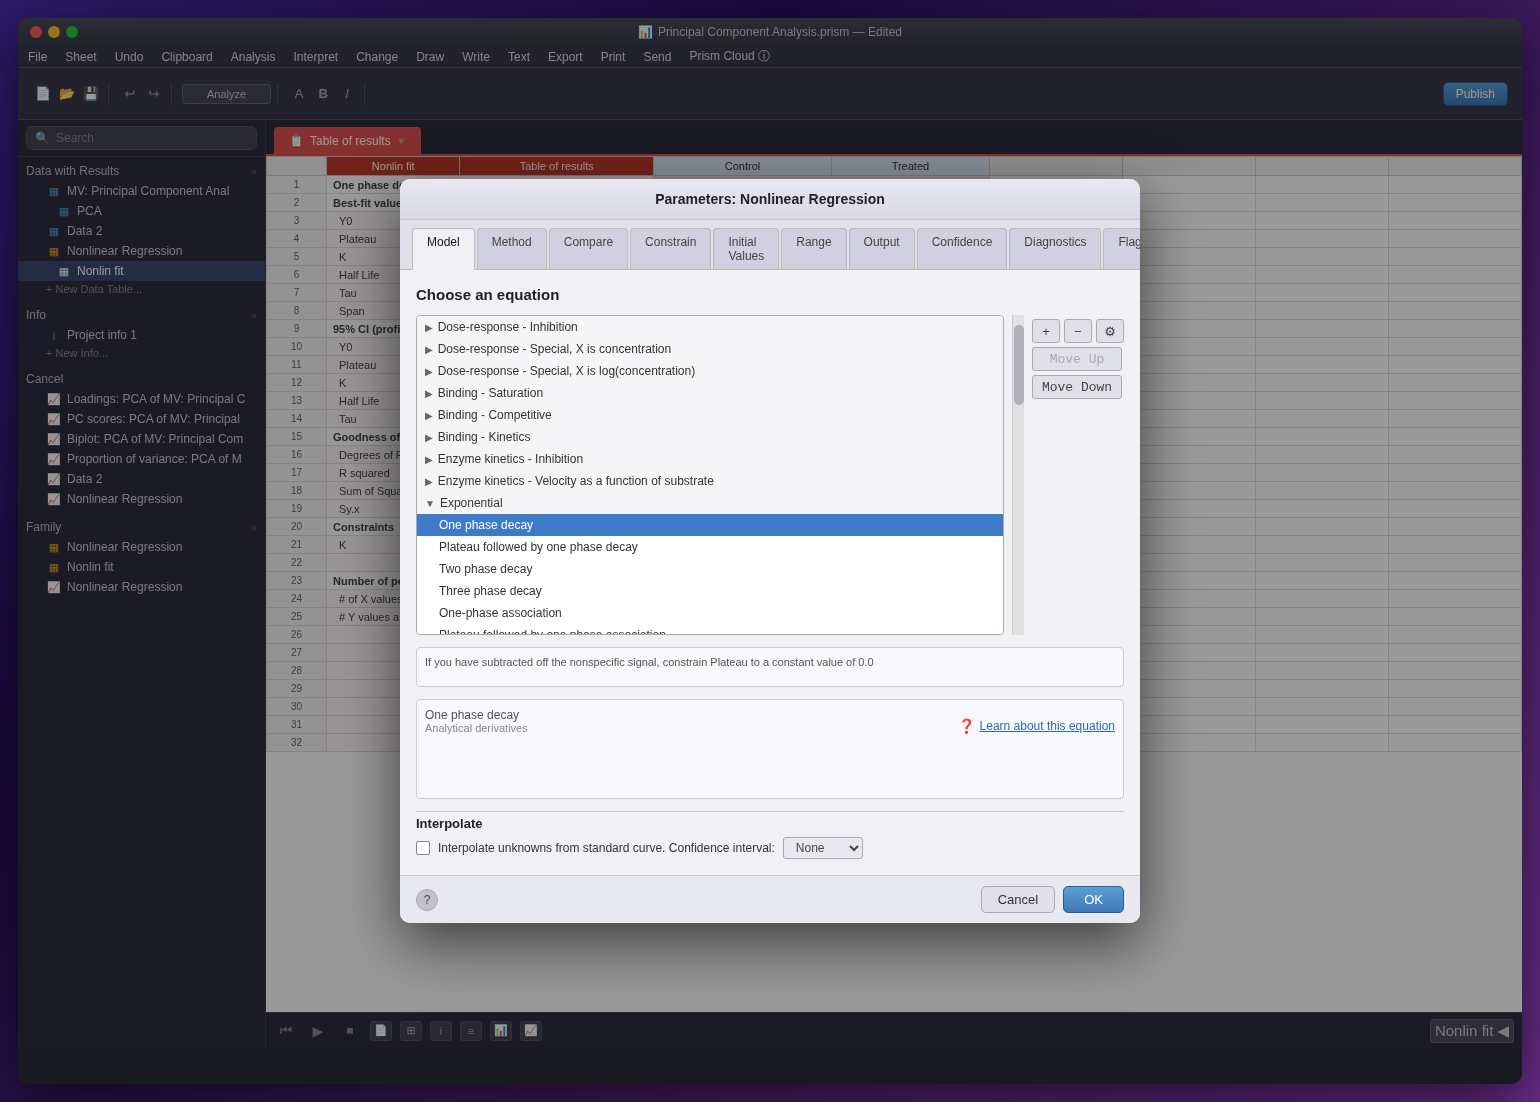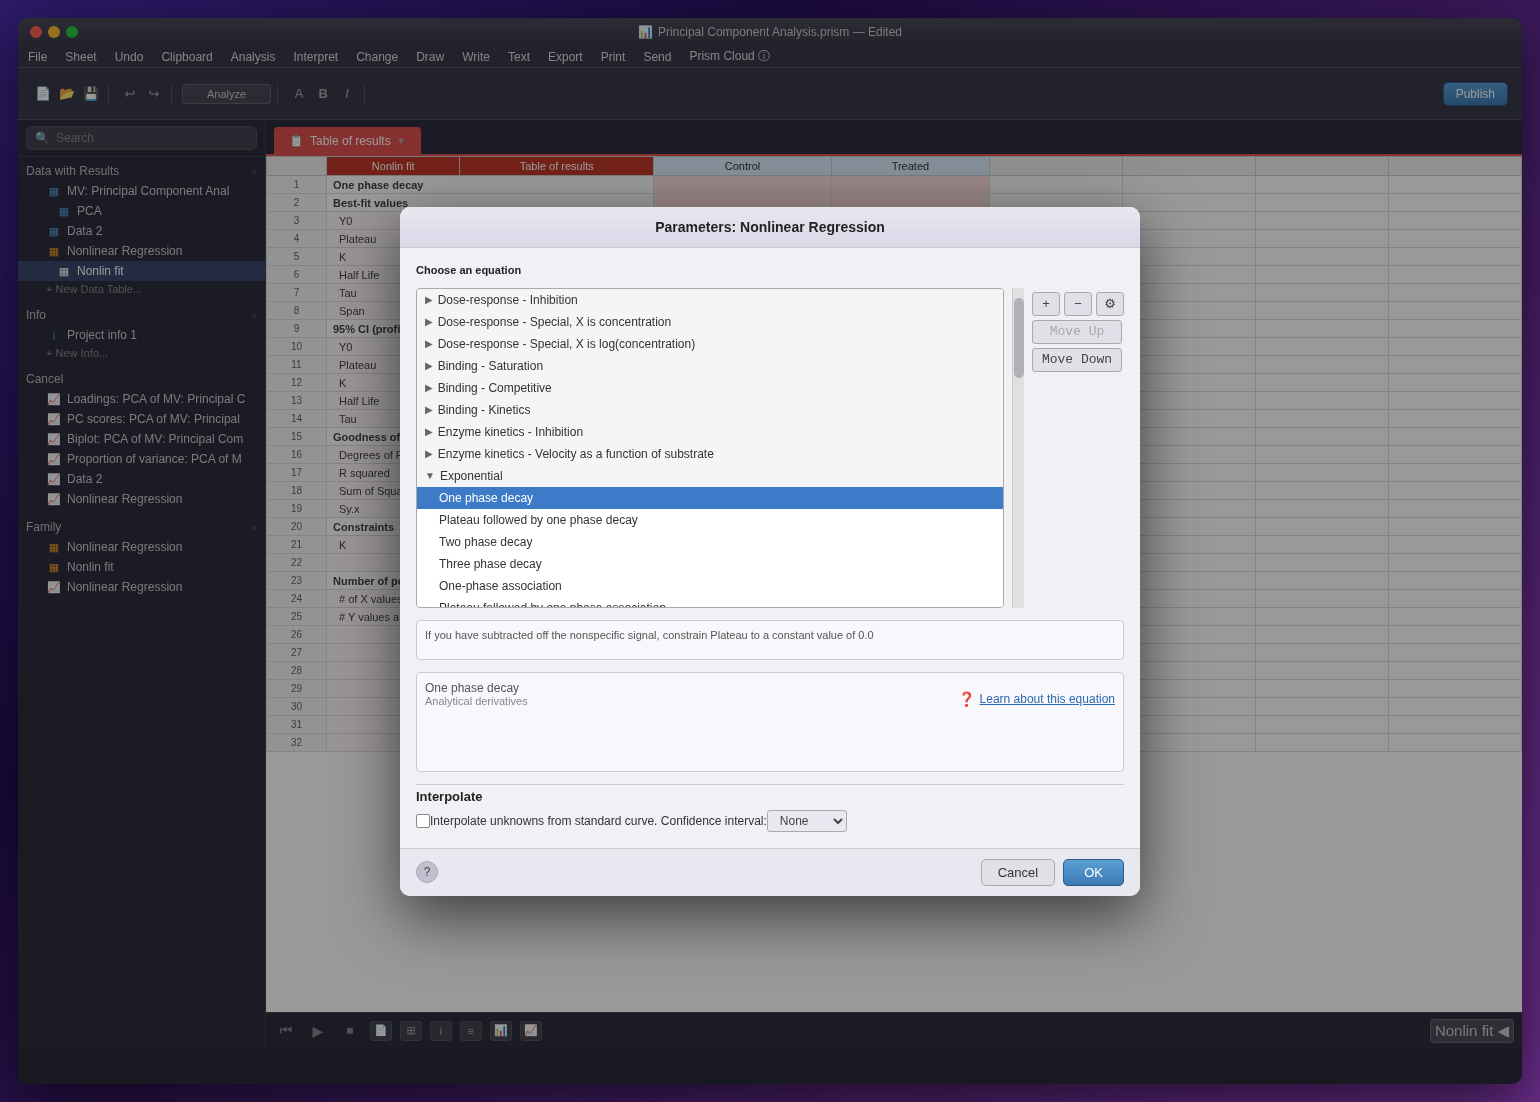--- a/index.html
+++ b/index.html
@@ -412,21 +412,21 @@
 
     .modal-body {
       flex: 1;
       padding: 16px;
       display: flex;
       flex-direction: column;
       gap: 12px;
     }
 
     .choose-equation-label {
-      font-size: 11px;
+      font-size: 15px;
       font-weight: 600;
       color: #222;
     }
 
     .equation-list-container {
       display: flex;
       gap: 8px;
       flex: 1;
     }
     .equation-list {
@@ -531,20 +531,21 @@
     }
     .interpolate-label {
       font-size: 13px;
       font-weight: 600;
       color: #222;
       margin-bottom: 6px;
     }
     .interpolate-row {
       display: flex;
       align-items: center;
+      gap: 8px;
       font-size: 12px;
       color: #333;
     }
     .interpolate-checkbox {
       width: 14px;
       height: 14px;
       border: 1px solid #888;
       background: white;
       border-radius: 2px;
     }
@@ -1146,20 +1147,32 @@
     </div>
   </div>
 
   <div class="modal-overlay">
     <div class="modal">
 
       <div class="modal-title-bar">
         <span class="modal-title">Parameters: Nonlinear Regression</span>
       </div>
 
+      <div class="modal-tabs">
+        <div class="modal-tab active">Model</div>
+        <div class="modal-tab">Method</div>
+        <div class="modal-tab">Compare</div>
+        <div class="modal-tab">Constrain</div>
+        <div class="modal-tab">Initial Values</div>
+        <div class="modal-tab">Range</div>
+        <div class="modal-tab">Output</div>
+        <div class="modal-tab">Confidence</div>
+        <div class="modal-tab">Diagnostics</div>
+        <div class="modal-tab">Flag</div>
+      </div>
 
       <div class="modal-body">
         <div class="choose-equation-label">Choose an equation</div>
 
         <div class="equation-list-container">
           <div class="equation-list" id="equation-list">
           <div class="eq-category"><span class="eq-category-arrow">▶</span>Dose-response - Inhibition</div>
               <div class="eq-category"><span class="eq-category-arrow">▶</span>Dose-response - Special, X is concentration</div>
               <div class="eq-category"><span class="eq-category-arrow">▶</span>Dose-response - Special, X is log(concentration)</div>
               <div class="eq-category"><span class="eq-category-arrow">▶</span>Binding - Saturation</div>

